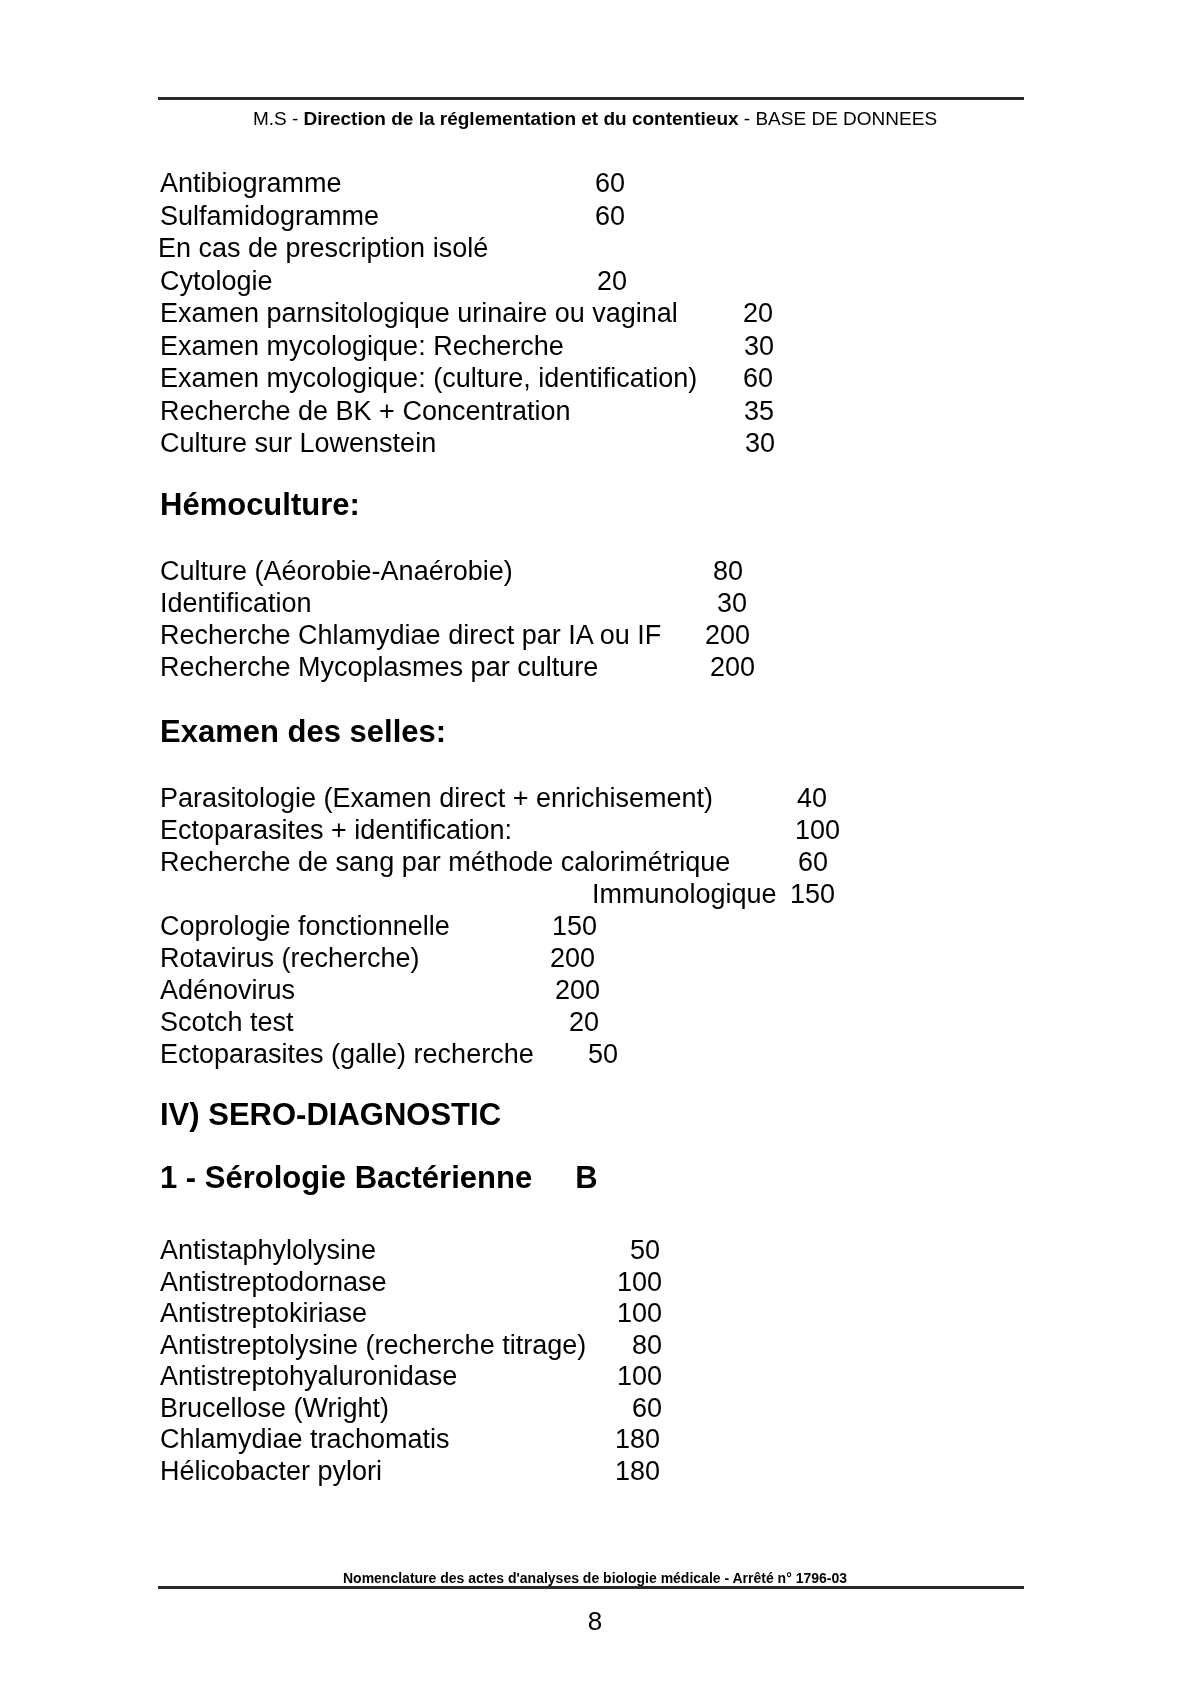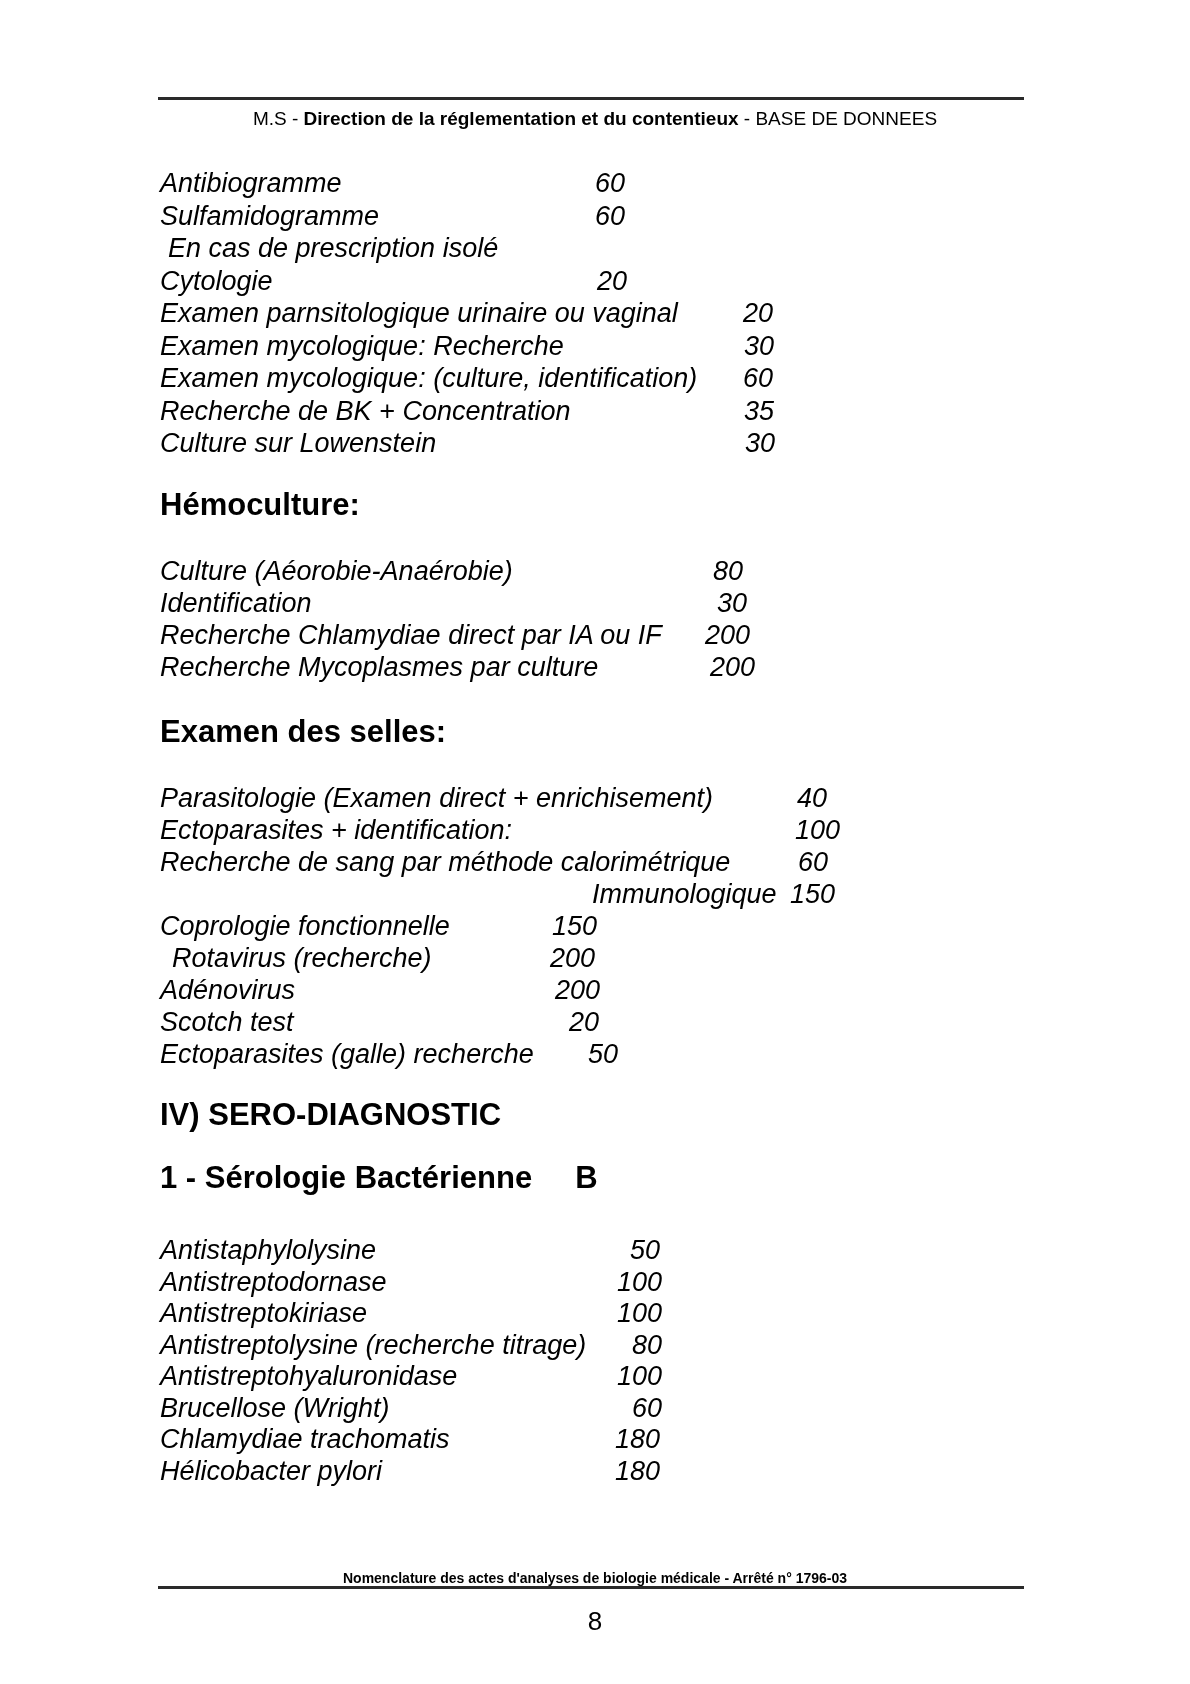--- a/index.html
+++ b/index.html
@@ -21,21 +21,21 @@
   .rule.bottom{top:1586px;}
   .heading{
     position:absolute;left:160px;
     font-size:31px;font-weight:bold;line-height:33px;white-space:pre;
   }
   .h-hemoculture{top:488px;}
   .h-selles{top:715px;}
   .h-sero{top:1098px;}
   .h-serologie{top:1161px;}
   .list{position:absolute;left:0;width:1190px;}
-  .row{position:relative;width:1190px;font-size:27px;font-style:italic;}
+  .row{position:relative;width:1190px;font-size:27px;}
   .row span{position:absolute;top:0;white-space:pre;}
   .footnote{
     position:absolute;top:1569px;left:0;width:1190px;
     text-align:center;font-size:14px;font-weight:bold;line-height:18px;
   }
   .pagenum{
     position:absolute;top:1606px;left:0;width:1190px;
     text-align:center;font-size:26px;line-height:30px;
   }
 </style>
@@ -50,21 +50,21 @@
   <div class="list" style="top: 167px;">
       <div class="row" style="height: 32.5px; line-height: 32.5px;">
         <span style="left: 160px;">Antibiogramme</span>
         <span style="left: 595px;">60</span>
       </div>
       <div class="row" style="height: 32.5px; line-height: 32.5px;">
         <span style="left: 160px;">Sulfamidogramme</span>
         <span style="left: 595px;">60</span>
       </div>
       <div class="row" style="height: 32.5px; line-height: 32.5px;">
-        <span style="left: 168px;">En cas de prescription isolé</span>
+        <span style="left: 158px;">En cas de prescription isolé</span>
       </div>
       <div class="row" style="height: 32.5px; line-height: 32.5px;">
         <span style="left: 160px;">Cytologie</span>
         <span style="left: 597px;">20</span>
       </div>
       <div class="row" style="height: 32.5px; line-height: 32.5px;">
         <span style="left: 160px;">Examen parnsitologique urinaire ou vaginal</span>
         <span style="left: 743px;">20</span>
       </div>
       <div class="row" style="height: 32.5px; line-height: 32.5px;">
@@ -121,21 +121,21 @@
       </div>
       <div class="row" style="height: 32px; line-height: 32px;">
         <span style="left: 592px;">Immunologique</span>
         <span style="left: 790px;">150</span>
       </div>
       <div class="row" style="height: 32px; line-height: 32px;">
         <span style="left: 160px;">Coprologie fonctionnelle</span>
         <span style="left: 552px;">150</span>
       </div>
       <div class="row" style="height: 32px; line-height: 32px;">
-        <span style="left: 172px;">Rotavirus (recherche)</span>
+        <span style="left: 160px;">Rotavirus (recherche)</span>
         <span style="left: 550px;">200</span>
       </div>
       <div class="row" style="height: 32px; line-height: 32px; padding-left: 20px;">
         <span style="left: 160px;">Adénovirus</span>
         <span style="left: 555px;">200</span>
       </div>
       <div class="row" style="height: 32px; line-height: 32px;">
         <span style="left: 160px;">Scotch test</span>
         <span style="left: 569px;">20</span>
       </div>

